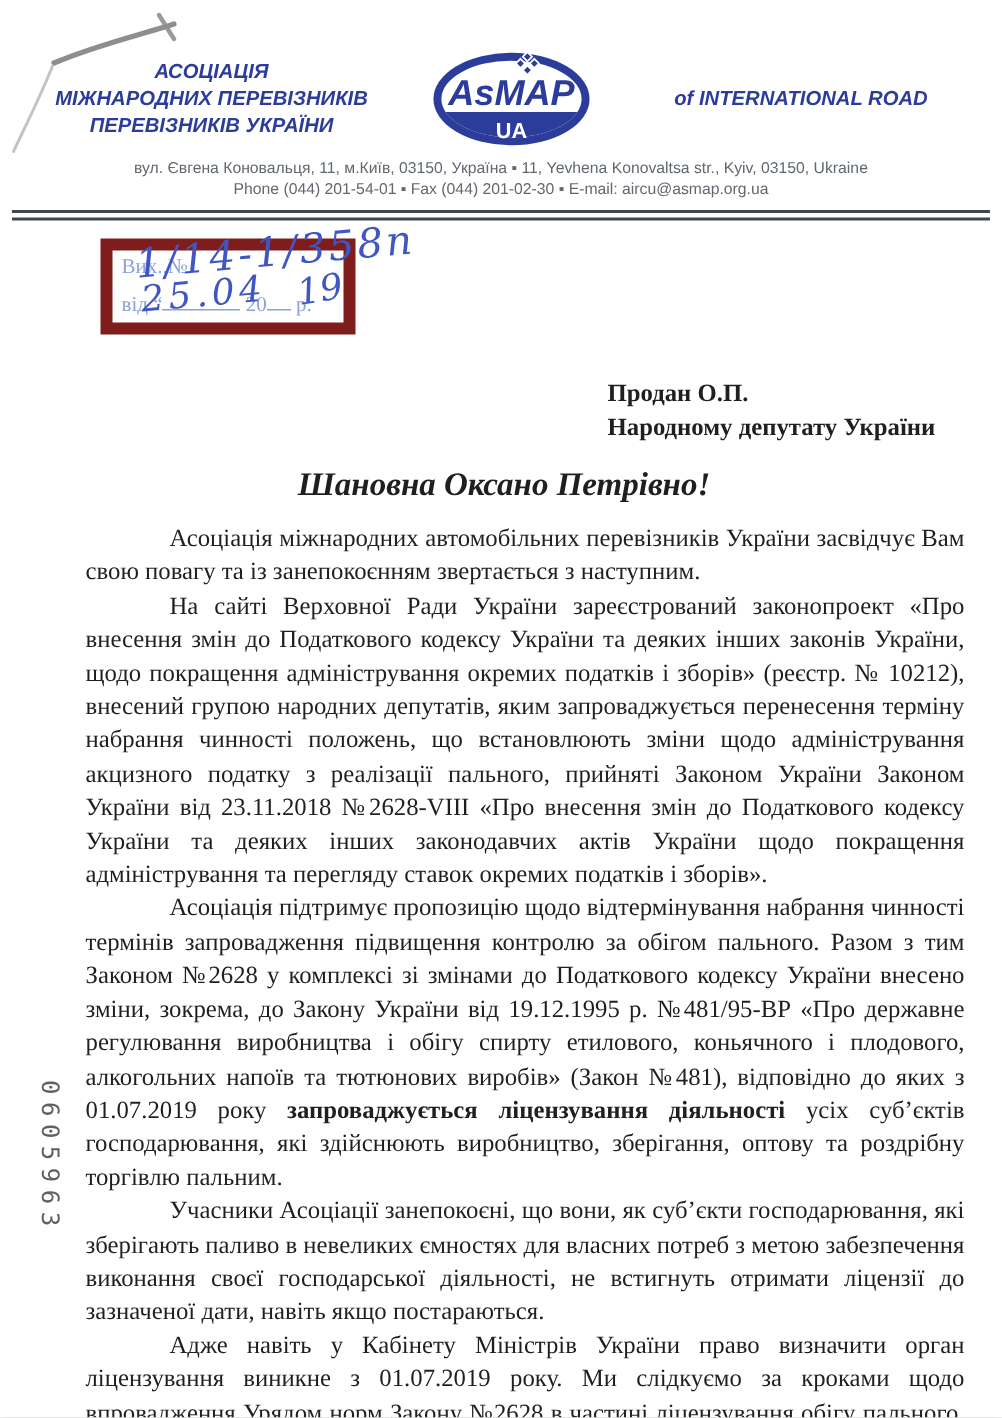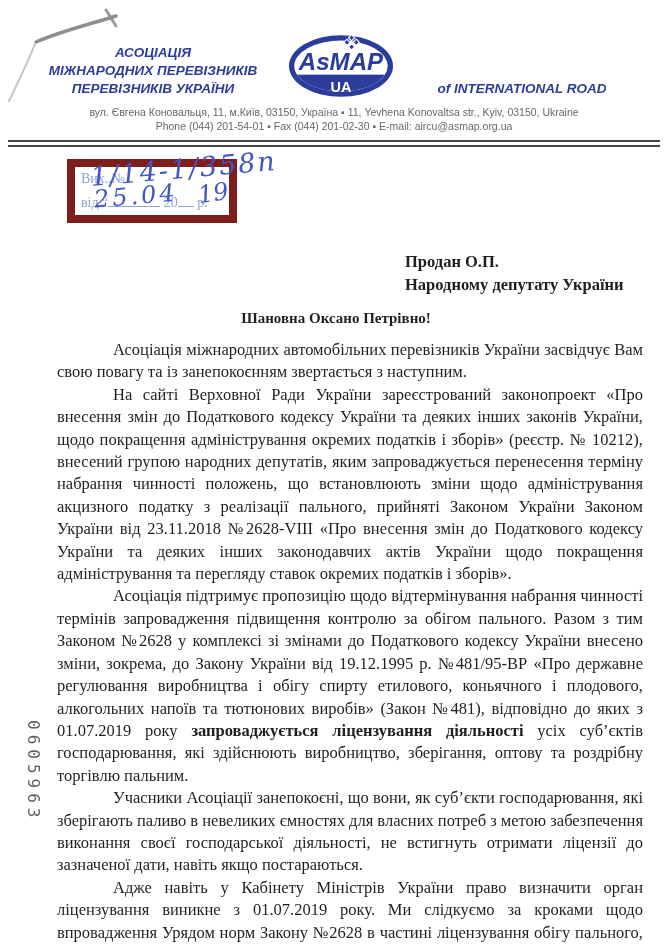--- a/index.html
+++ b/index.html
@@ -1,19 +1,19 @@
 <!DOCTYPE html>
 <html><head>
 <meta charset="utf-8">
 <style>
   html,body{margin:0;padding:0;background:#e8e8e8;}
   .page{position:relative;width:668px;height:945px;background:#ffffff;overflow:hidden;
         font-family:"Liberation Serif",serif;color:#1f1f1f;box-shadow:0 0 6px rgba(0,0,0,.25);}
   
-  .header-row{display:flex;align-items:flex-end;justify-content:center;gap:16px;padding-top:34px;}
+  .header-row{display:flex;align-items:center;justify-content:center;gap:28px;padding-top:34px;}
   .org-block{color:#2b3c9b;font-family:"Liberation Sans",sans-serif;font-weight:bold;
              font-style:italic;font-size:13.5px;line-height:18px;text-align:center;}
   .org-uk{width:238px;}
   .org-en{width:224px;}
   .logo{flex:0 0 auto;}
   .address{margin-top:7px;text-align:center;font-family:"Liberation Sans",sans-serif;
            font-size:10.5px;line-height:14px;color:#62686f;}
   .rule{margin:7px 8px 0 8px;height:3px;border-top:2px solid #42474e;border-bottom:2px solid #42474e;}
   
   .pen-mark{position:absolute;left:2px;top:2px;}
@@ -23,21 +23,21 @@
   .stamp-l1{padding:3px 0 0 6px;}
   .stamp-l2{padding:6px 0 0 6px;white-space:nowrap;}
   .blank{display:inline-block;border-bottom:1px solid #8ba3d9;height:12px;vertical-align:baseline;}
   .hw{position:absolute;color:#4156c0;font-style:italic;font-family:"DejaVu Serif",serif;white-space:nowrap;}
   .hw-number{left:90px;top:153px;font-size:27px;letter-spacing:2px;transform:rotate(-5deg);}
   .hw-date{left:94px;top:182px;font-size:24px;letter-spacing:3px;transform:rotate(-5deg);}
   .hw-year{left:198px;top:179px;font-size:24px;transform:rotate(-9deg);}
   
   .letter{padding:0 25px 0 57px;}
   .recipient{margin-top:104px;margin-left:348px;font-weight:bold;font-size:16.5px;line-height:22.5px;}
-  .salutation{margin-top:14px;text-align:center;font-weight:bold;font-size:15px;transform:translateX(-14px);}
+  .salutation{margin-top:14px;text-align:center;font-weight:bold;font-size:22px;transform:translateX(-14px);font-style:italic;}
   .para{margin:0;text-align:justify;text-indent:56px;font-size:16.5px;line-height:22.4px;}
   .para:first-of-type{margin-top:12px;font-family:Liberation Serif, serif;}
   .b{font-weight:bold;}
   
   .doc-number{position:absolute;left:24px;top:720px;writing-mode:vertical-rl;
               font-family:"DejaVu Sans Mono",monospace;font-size:16px;letter-spacing:5px;color:#606060;}
 </style>
 </head>
 <body>
 

